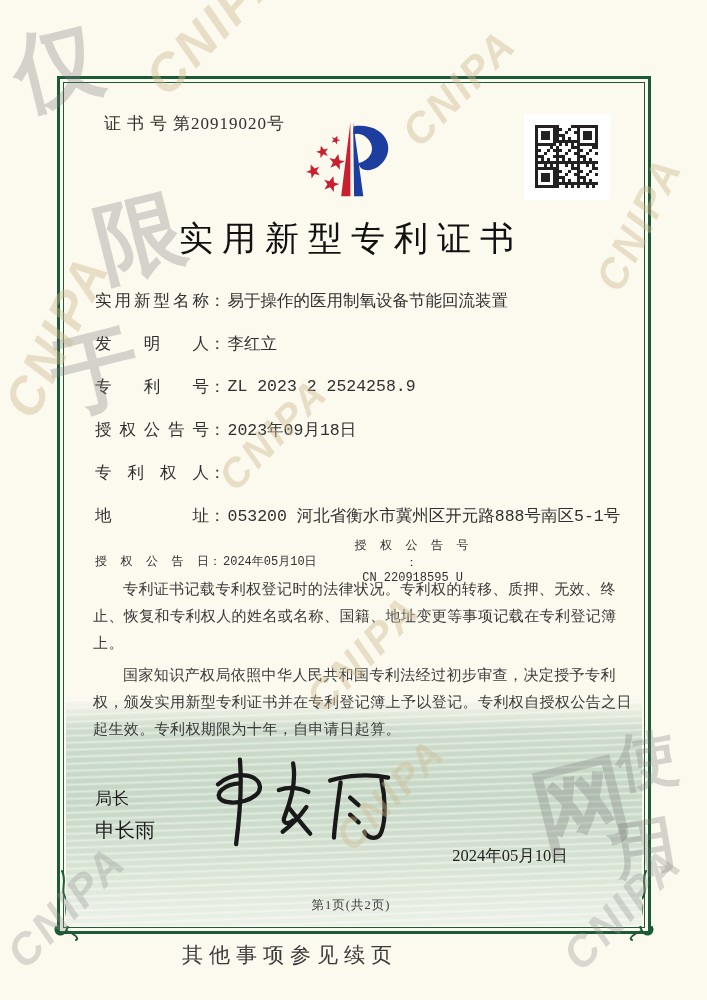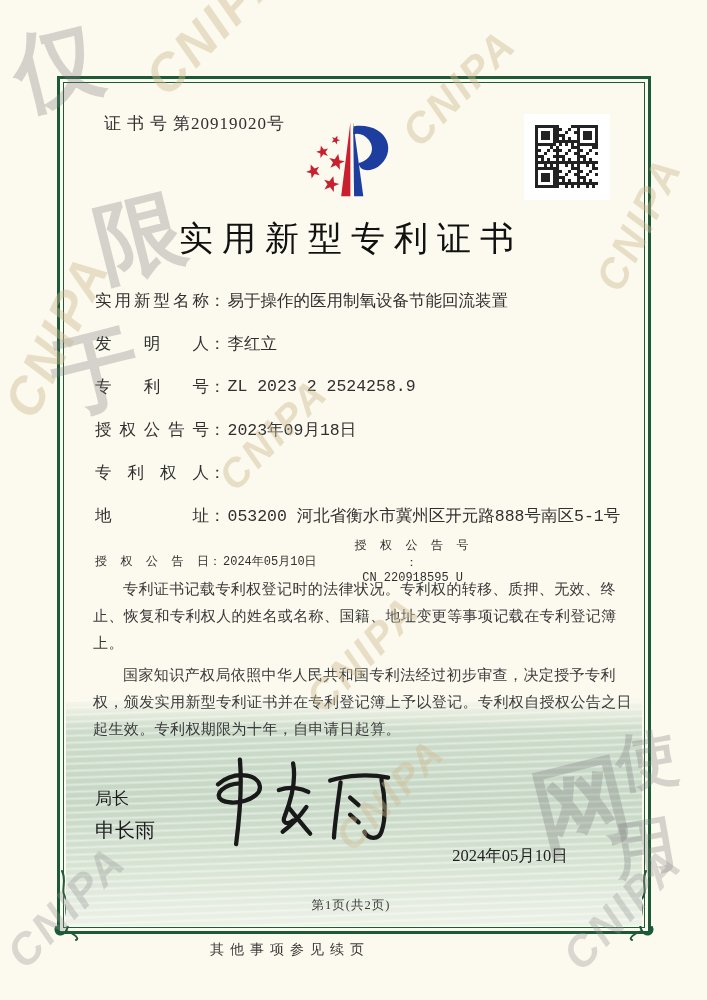--- a/index.html
+++ b/index.html
@@ -50,21 +50,21 @@
   .director-title{position:absolute;left:95px;top:787px;font-size:17px;color:#1d1d1d;
                   font-family:Liberation Serif, serif;}
   .director-name{position:absolute;left:95px;top:817px;font-size:20px;color:#1d1d1d;
                  font-family:"Liberation Sans","DejaVu Sans",sans-serif;}
   .signature{position:absolute;left:195px;top:752px;}
   .issue-date{position:absolute;left:420px;top:845px;width:180px;text-align:center;
               font-size:16.5px;color:#222;}
   .page-no{position:absolute;left:57px;top:897px;width:588px;text-align:center;
            font-size:12.5px;letter-spacing:1px;color:#3c3c3c;}
   .footer-note{position:absolute;left:0;top:941px;width:580px;text-align:center;
-               font-size:14px;letter-spacing:6px;color:#3a3a3a;}
+               font-size:21px;letter-spacing:6px;color:#3a3a3a;}
 
   
   .wm-layer{position:absolute;inset:0;pointer-events:none;z-index:6;}
   .wm{position:absolute;font-weight:bold;white-space:nowrap;}
   .wm.gcn{color:rgba(120,120,120,.30);}
   .wm.tan{color:rgba(206,186,142,.42);font-family:"Liberation Sans","DejaVu Sans",sans-serif;
           letter-spacing:3px;font-style:italic;}
   .wm.gry{color:rgba(150,150,150,.34);font-family:"Liberation Sans","DejaVu Sans",sans-serif;
           letter-spacing:3px;font-style:italic;}
 </style>

